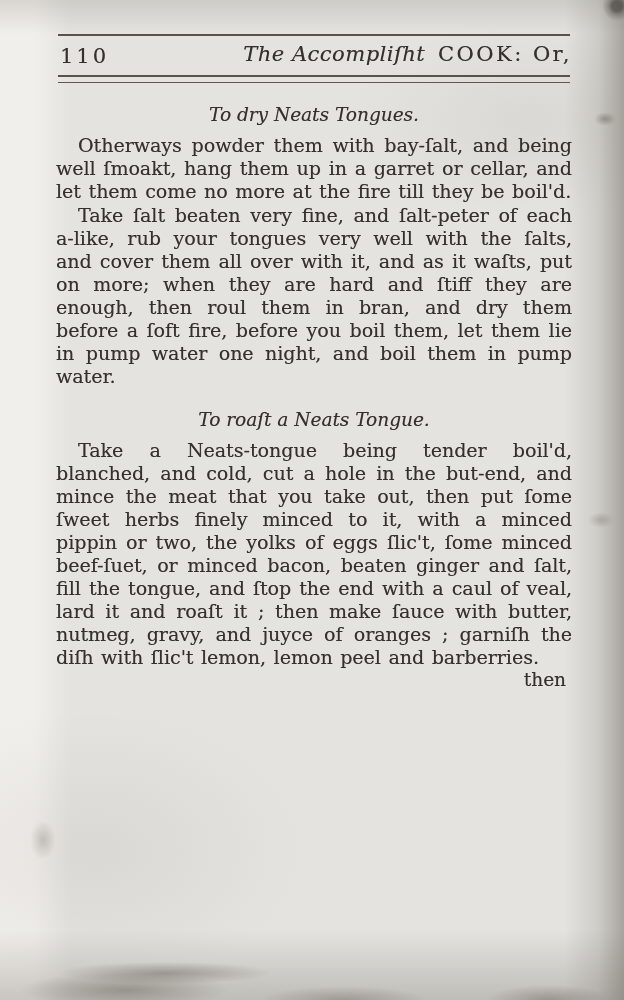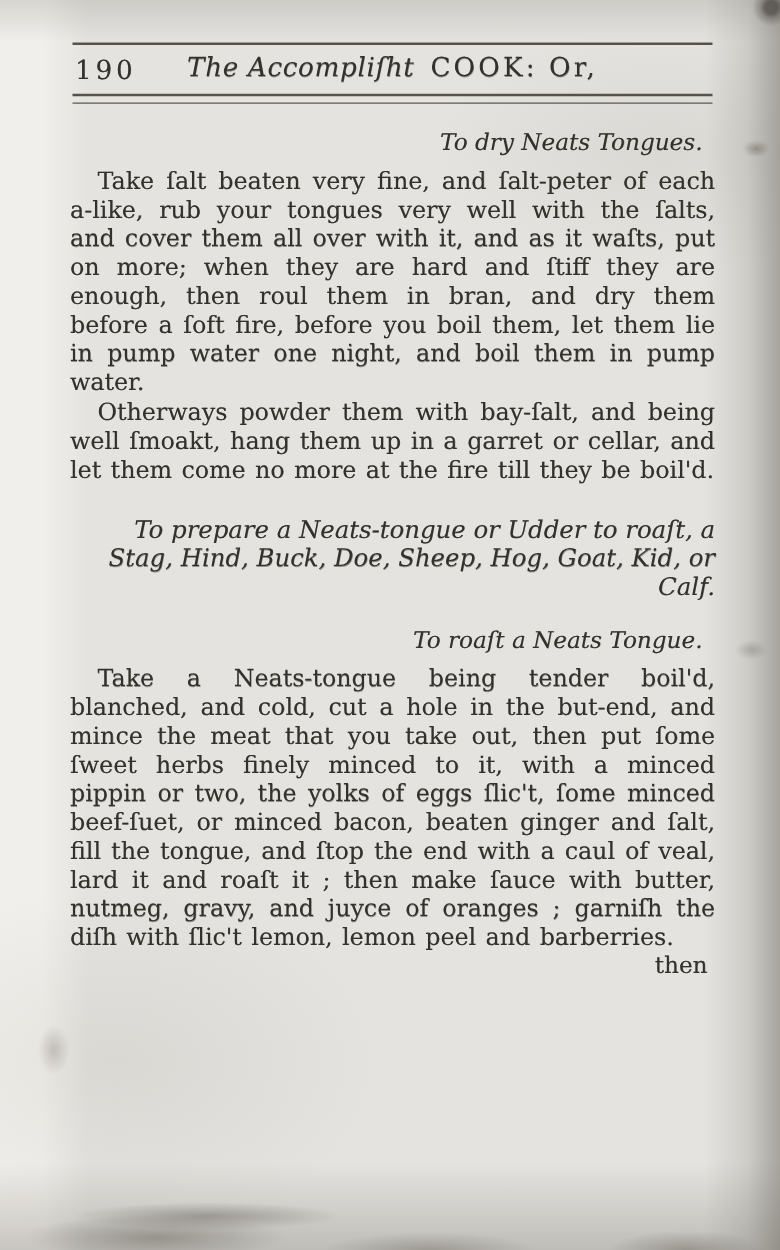--- a/index.html
+++ b/index.html
@@ -76,21 +76,21 @@
   .page-number {
     position: absolute;
     left: 4px;
     top: 5px;
     font-size: 21px;
     letter-spacing: 3px;
     font-variant-numeric: oldstyle-nums;
   }
   .running-title {
     display: block;
-    text-align: center;
+    text-align: right;
     font-size: 21px;
     padding-top: 3px;
     white-space: nowrap;
   }
   .running-title .t-italic {
     font-style: italic;
     letter-spacing: 0.5px;
   }
   .running-title .t-caps {
     letter-spacing: 2.5px;
@@ -100,21 +100,21 @@
     height: 8px;
     border-top: 2.5px solid #57524a;
     border-bottom: 1.5px solid #5d5850;
     margin: 2px 2px 0 2px;
   }
 
   
   .section-heading {
     font-style: italic;
     font-weight: normal;
-    text-align: right;
+    text-align: center;
     font-size: 18.5px;
     line-height: 23px;
     margin: 20px 10px 8px 10px;
   }
   .section-heading.wide {
     font-size: 19.5px;
     margin: 24px 0 8px 0;
   }
   .section-heading.tight {
     margin: 6px 10px 4px 10px;
@@ -143,36 +143,35 @@
   <div class="stain stain-right-smudge"></div>
   <div class="stain stain-right-mid"></div>
   <div class="stain stain-left-mid"></div>
   <div class="stain stain-bottom-streak"></div>
 
   <div class="content">
 
     <div class="top-rule"></div>
 
     <div class="header-row">
-      <span class="page-number">190</span>
+      <span class="page-number">110</span>
       <span class="running-title">
         <span class="t-italic">The Accompliſht</span>
         <span class="t-caps">COOK: Or,</span>
       </span>
     </div>
 
     <div class="double-rule"></div>
 
     <div class="body-text">
 
       <h3 class="section-heading">To dry Neats Tongues.</h3>
+      <p class="body-par">Otherways powder them with bay-ſalt, and being well ſmoakt, hang them up in a garret or cellar, and let them come no more at the fire till they be boil'd.</p>
       <p class="body-par">Take ſalt beaten very fine, and ſalt-peter of each a-like, rub your tongues very well with the ſalts, and cover them all over with it, and as it waſts, put on more; when they are hard and ſtiff they are enough, then roul them in bran, and dry them before a ſoft fire, before you boil them, let them lie in pump water one night, and boil them in pump water.</p>
-      <p class="body-par">Otherways powder them with bay-ſalt, and being well ſmoakt, hang them up in a garret or cellar, and let them come no more at the fire till they be boil'd.</p>
 
-      <h3 class="section-heading wide">To prepare a Neats-tongue or Udder to roaſt, a Stag, Hind, Buck, Doe, Sheep, Hog, Goat, Kid, or Calf.</h3>
 
       <h3 class="section-heading">To roaſt a Neats Tongue.</h3>
       <p class="body-par">Take a Neats-tongue being tender boil'd, blanched, and cold, cut a hole in the but-end, and mince the meat that you take out, then put ſome ſweet herbs finely minced to it, with a minced pippin or two, the yolks of eggs ſlic't, ſome minced beef-ſuet, or minced bacon, beaten ginger and ſalt, fill the tongue, and ſtop the end with a caul of veal, lard it and roaſt it ; then make ſauce with butter, nutmeg, gravy, and juyce of oranges ; garniſh the diſh with ſlic't lemon, lemon peel and barberries.</p>
 
 
       <div class="catchword">then</div>
 
     </div>
   </div>
 </div>

